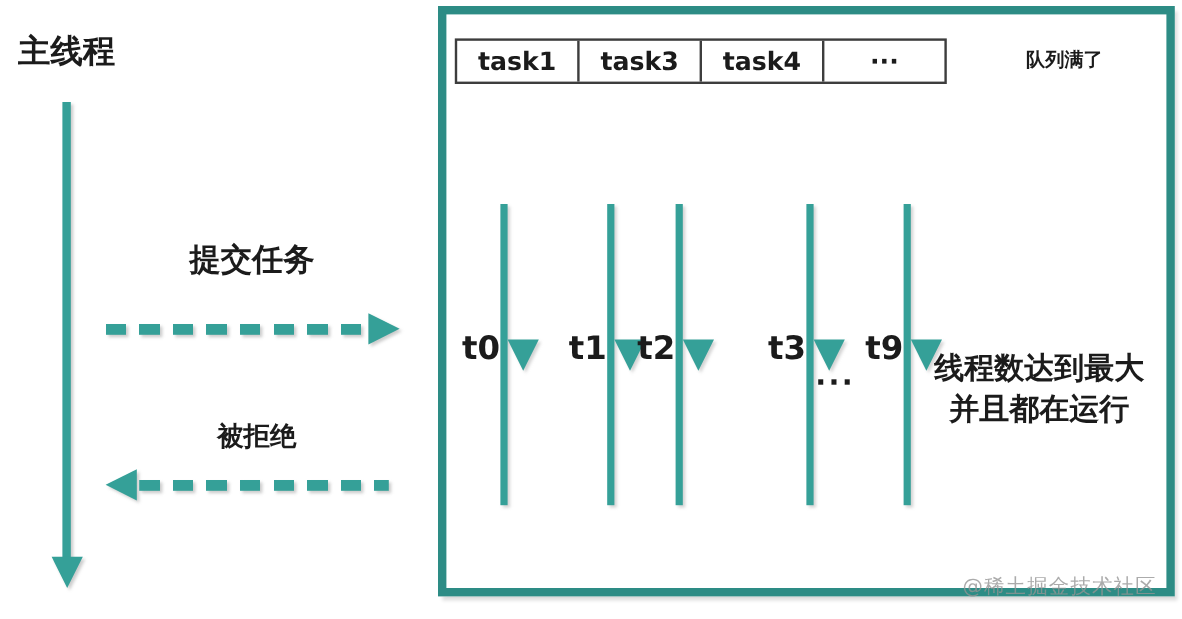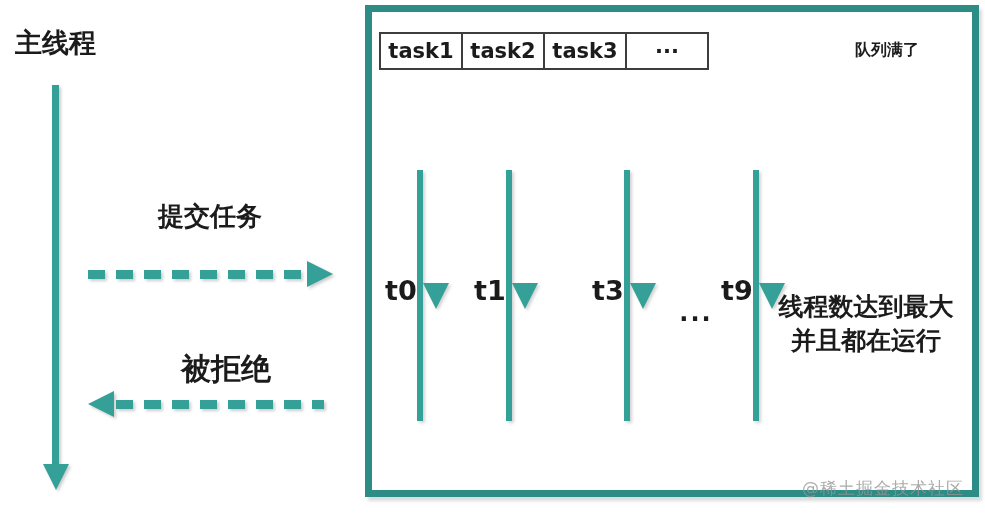--- a/index.html
+++ b/index.html
@@ -27,47 +27,47 @@
   .submit-label{left:88px;top:199px;width:244px;text-align:center;font-size:26px;}
   .dashes{position:absolute;height:9px;
     background:repeating-linear-gradient(to right,var(--teal) 0 17px,transparent 17px 28px);
     filter:drop-shadow(2px 2px 1.5px rgba(110,110,110,.35));}
   .submit-dashes{left:88px;top:270px;width:220px;}
   .submit-head{left:307px;top:261px;width:0;height:0;
     border-top:13px solid transparent;border-bottom:13px solid transparent;
     border-left:26px solid var(--teal);
     filter:drop-shadow(2px 2px 1.5px rgba(110,110,110,.35));}
 
-  .reject-label{left:104px;top:349px;width:244px;text-align:center;font-size:30px;}
+  .reject-label{left:92px;top:349px;width:244px;text-align:center;font-size:22px;}
   .reject-head{left:88px;top:391px;width:0;height:0;
     border-top:13px solid transparent;border-bottom:13px solid transparent;
     border-right:26px solid var(--teal);
     filter:drop-shadow(2px 2px 1.5px rgba(110,110,110,.35));}
   .reject-dashes{left:116px;top:400px;width:208px;}
 
   
   .pool-box{left:365px;top:5px;width:614px;height:492px;box-sizing:border-box;
     border:7px solid var(--teal-dark);background:#fff;
     box-shadow:3px 4px 3px rgba(0,0,0,.14);}
 
   .queue{left:379px;top:32px;display:flex;border:2px solid #3d3d3d;background:#fff;}
-  .queue-cell{width:80px;height:34px;display:flex;align-items:center;justify-content:center;
+  .queue-cell{width:100px;height:34px;display:flex;align-items:center;justify-content:center;
     font-weight:bold;font-size:21px;border-left:2px solid #3d3d3d;}
   .queue-cell:first-child{border-left:none;}
 
   .queue-full-label{left:824px;top:40px;width:126px;text-align:center;font-size:16px;}
 
   .thread{position:absolute;top:170px;width:64px;display:flex;flex-direction:row;align-items:center;}
   .thread-name{font-size:27px;font-weight:600;height:32px;line-height:32px;margin-bottom:10px;color:var(--ink);}
   .thread-line{width:7px;height:251px;background:var(--teal);
     filter:drop-shadow(2px 2px 1.5px rgba(110,110,110,.3));}
   .thread-head{width:0;height:0;border-left:13px solid transparent;border-right:13px solid transparent;
     border-top:26px solid var(--teal);
     filter:drop-shadow(2px 2px 1.5px rgba(110,110,110,.3));}
-  .pos-t0{left:385px;} .pos-t1{left:474px;} .pos-t2{left:531px;} .pos-t3{left:592px;} .pos-t9{left:721px;text-align:right;}
+  .pos-t0{left:385px;} .pos-t1{left:474px;} .pos-t2{left:531px;} .pos-t3{left:640px;} .pos-t9{left:721px;text-align:right;}
 
   .threads-ellipsis{left:666px;top:305px;width:60px;text-align:center;
     font-size:24px;font-weight:bold;letter-spacing:2px;}
 
   .max-threads-label{left:762px;top:290px;width:208px;text-align:center;
     font-size:25px;line-height:34px;font-weight:bold;}
 
   .watermark{left:802px;top:477px;font-size:17px;font-weight:normal;
     color:rgba(148,148,148,.78);letter-spacing:1px;z-index:6;white-space:nowrap;}
 </style>
@@ -85,34 +85,39 @@
   <div class="abs submit-head"></div>
 
   <div class="lbl reject-label">被拒绝</div>
   <div class="abs reject-head"></div>
   <div class="dashes reject-dashes"></div>
 
   <div class="abs pool-box"></div>
 
   <div class="abs queue">
     <div class="queue-cell">task1</div>
-    <div class="queue-cell">task2</div>
     <div class="queue-cell">task3</div>
+    <div class="queue-cell">task4</div>
     <div class="queue-cell">···</div>
   </div>
 
   <div class="lbl queue-full-label">队列满了</div>
 
   <div class="thread pos-t0">
     <div class="thread-name">t0</div>
     <div class="thread-line"></div>
     <div class="thread-head"></div>
   </div>
   <div class="thread pos-t1">
     <div class="thread-name">t1</div>
+    <div class="thread-line"></div>
+    <div class="thread-head"></div>
+  </div>
+  <div class="thread pos-t2">
+    <div class="thread-name">t2</div>
     <div class="thread-line"></div>
     <div class="thread-head"></div>
   </div>
   <div class="thread pos-t3">
     <div class="thread-name">t3</div>
     <div class="thread-line"></div>
     <div class="thread-head"></div>
   </div>
   <div class="thread pos-t9">
     <div class="thread-name">t9</div>

